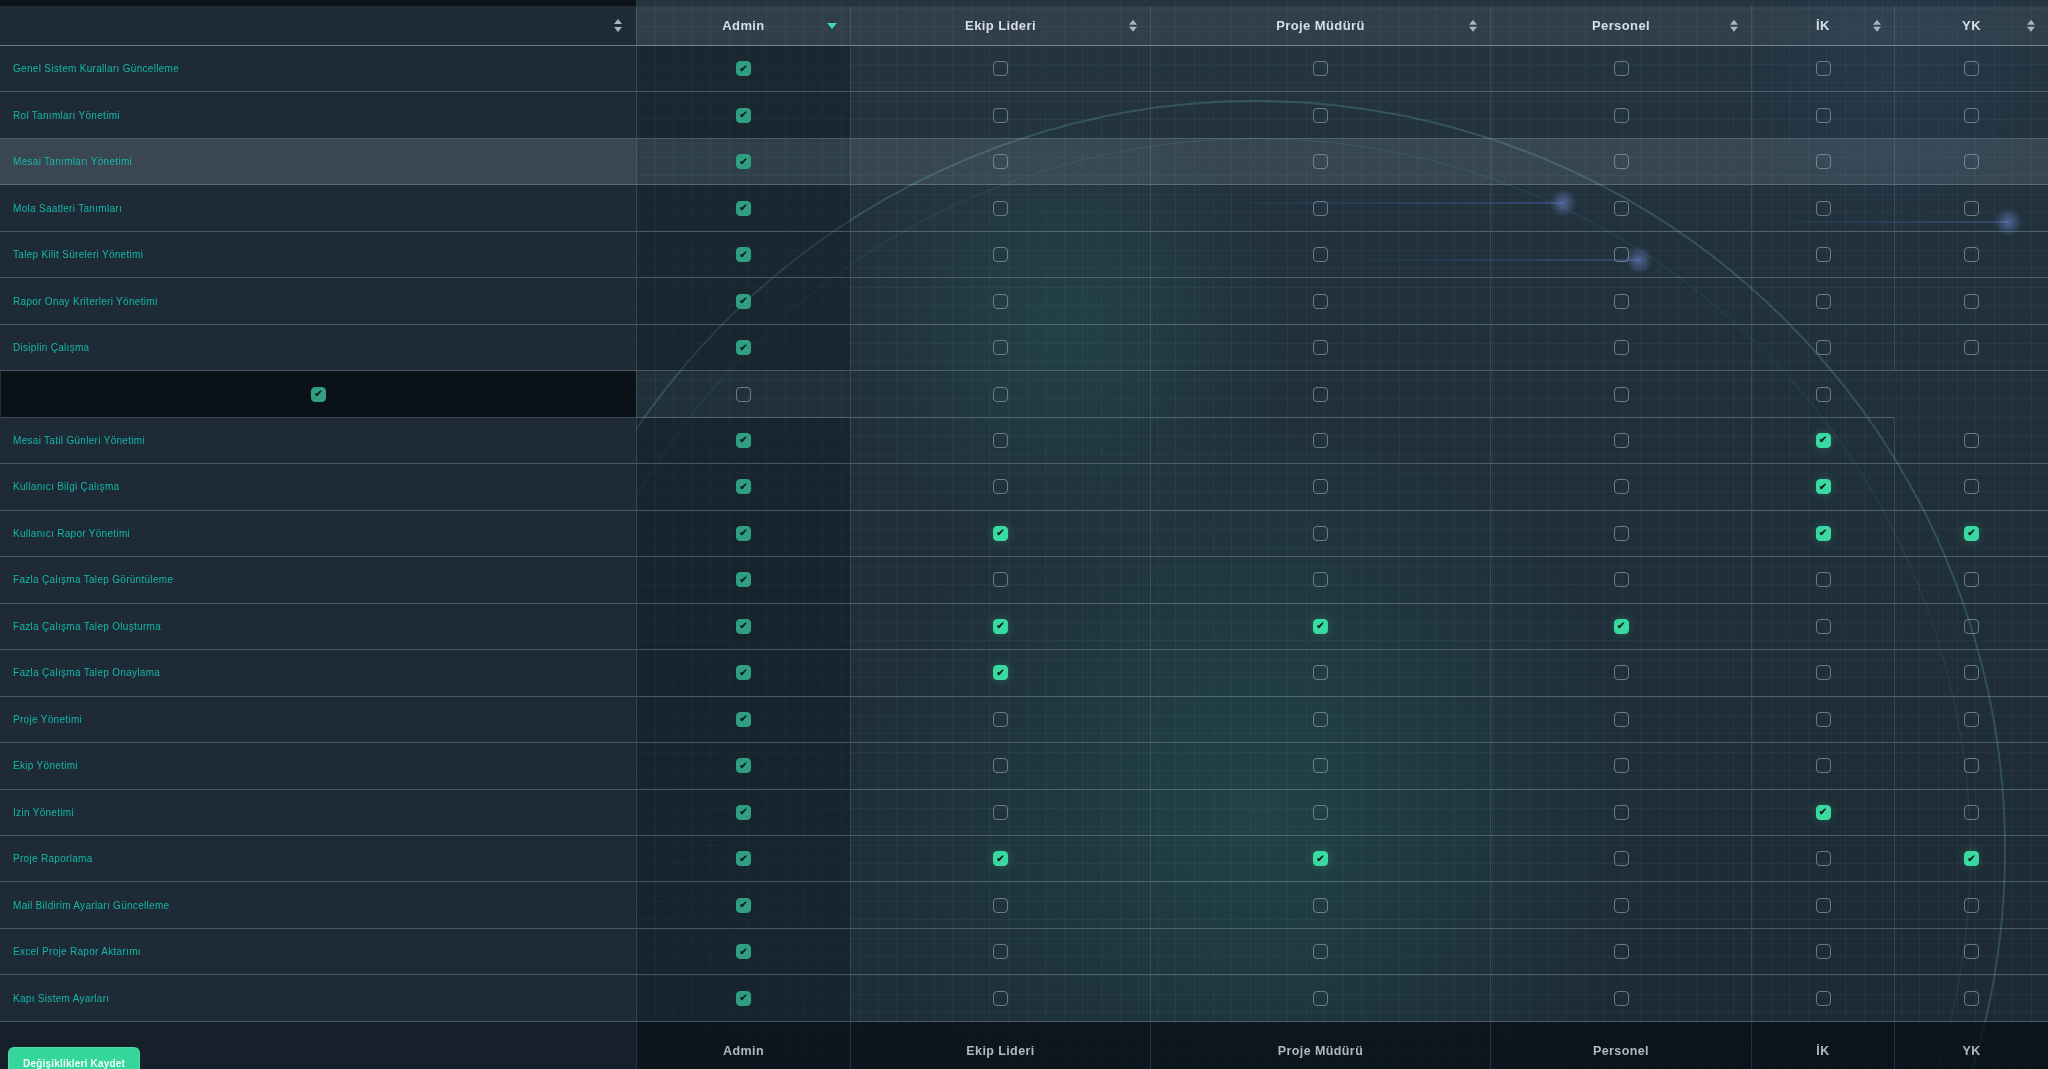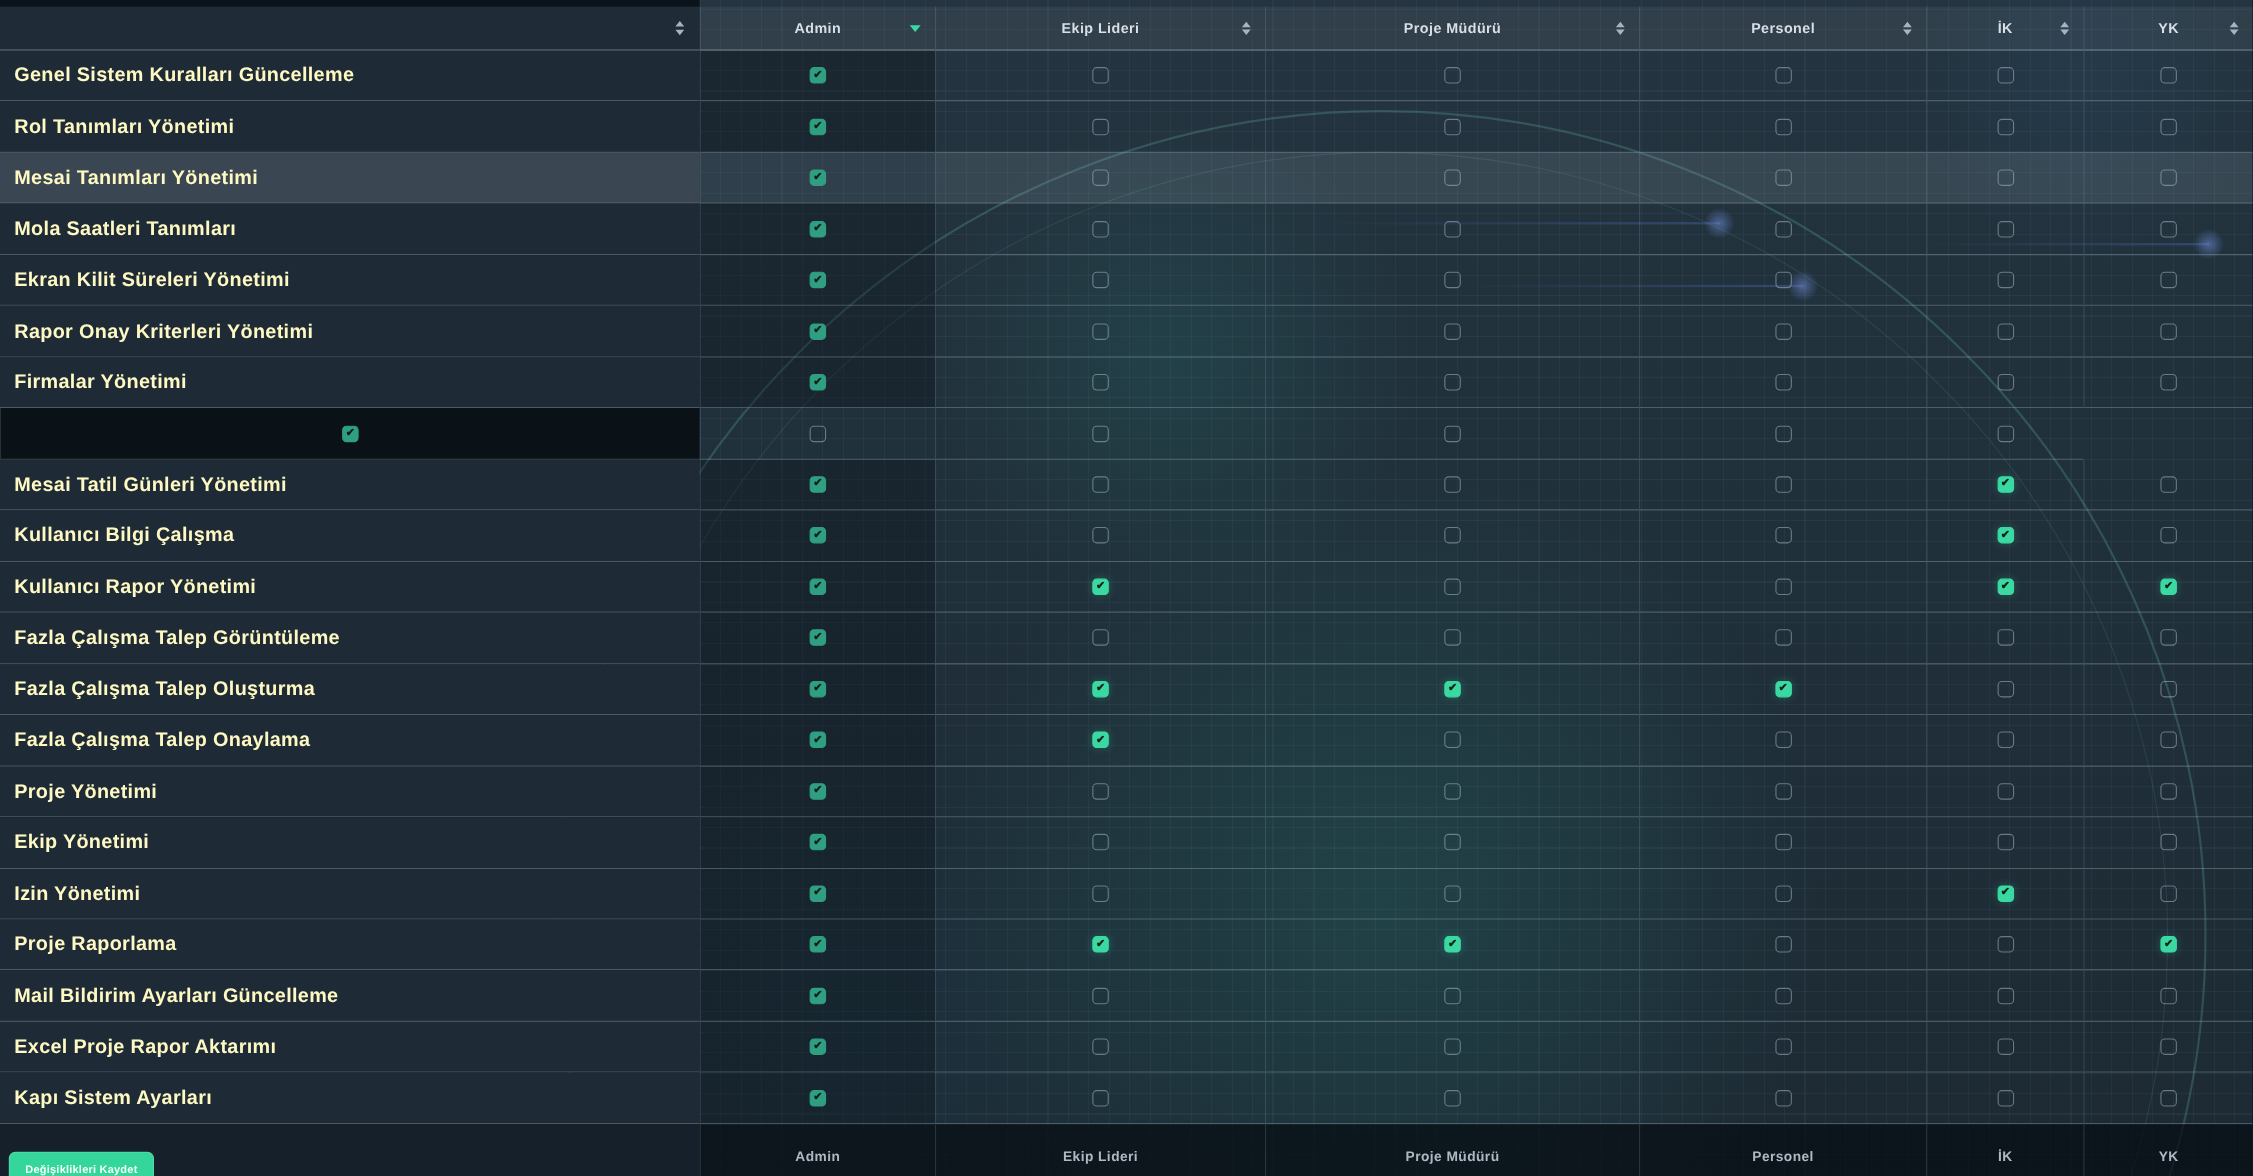--- a/index.html
+++ b/index.html
@@ -56,21 +56,21 @@
   .tri-d { width:0; height:0; border-left:4.5px solid transparent; border-right:4.5px solid transparent;
            border-top:5px solid #a7b3bf; }
   .tri-d.green { border-left-width:5.5px; border-right-width:5.5px; border-top-width:6.5px;
                  border-top-color:#3cd9a4; }
 
   .tbody { height:976px; display:flex; flex-direction:column; }
   .row { flex:1; }
   .cell { display:flex; align-items:center; justify-content:center;
           border-bottom:1px solid rgba(150,166,182,0.38); }
   .lcell { background:#1e2a36; justify-content:flex-start; padding-left:13px;
-           color:#fef9c3; font-size:18px; font-weight:700; letter-spacing:.3px; }
+           color:#14b8a6; font-size:10px; font-weight:400; letter-spacing:.3px; }
   .rcell { border-left:1px solid rgba(140,160,178,0.22); }
   .rcell.col0 { background:rgba(8,16,22,0.32); }
   .row.hl .lcell { background:#3a4652; }
   .row.hl .rcell { background:rgba(205,220,232,0.12); }
   .row.hl .rcell.col0 { background:rgba(160,180,195,0.10); }
 
   .cb { width:15px; height:15px; border-radius:4px;
         border:1.5px solid rgba(168,184,198,0.55);
         display:flex; align-items:center; justify-content:center;
         font-size:10px; line-height:1; font-weight:700; color:transparent; cursor:pointer; }
@@ -237,21 +237,21 @@
             <div class="cb"></div>
           </div>
           <div class="cell rcell col4">
             <div class="cb"></div>
           </div>
           <div class="cell rcell col5">
             <div class="cb"></div>
           </div>
         </div>
         <div class="row grid-row">
-          <div class="cell lcell">Ekran Kilit Süreleri Yönetimi</div>
+          <div class="cell lcell">Talep Kilit Süreleri Yönetimi</div>
           <div class="cell rcell col0">
             <div class="cb on">✔</div>
           </div>
           <div class="cell rcell col1">
             <div class="cb"></div>
           </div>
           <div class="cell rcell col2">
             <div class="cb"></div>
           </div>
           <div class="cell rcell col3">
@@ -279,21 +279,21 @@
             <div class="cb"></div>
           </div>
           <div class="cell rcell col4">
             <div class="cb"></div>
           </div>
           <div class="cell rcell col5">
             <div class="cb"></div>
           </div>
         </div>
         <div class="row grid-row">
-          <div class="cell lcell">Firmalar Yönetimi</div>
+          <div class="cell lcell">Disiplin Çalışma</div>
           <div class="cell rcell col0">
             <div class="cb on">✔</div>
           </div>
           <div class="cell rcell col1">
             <div class="cb"></div>
           </div>
           <div class="cell rcell col2">
             <div class="cb"></div>
           </div>
           <div class="cell rcell col3">

